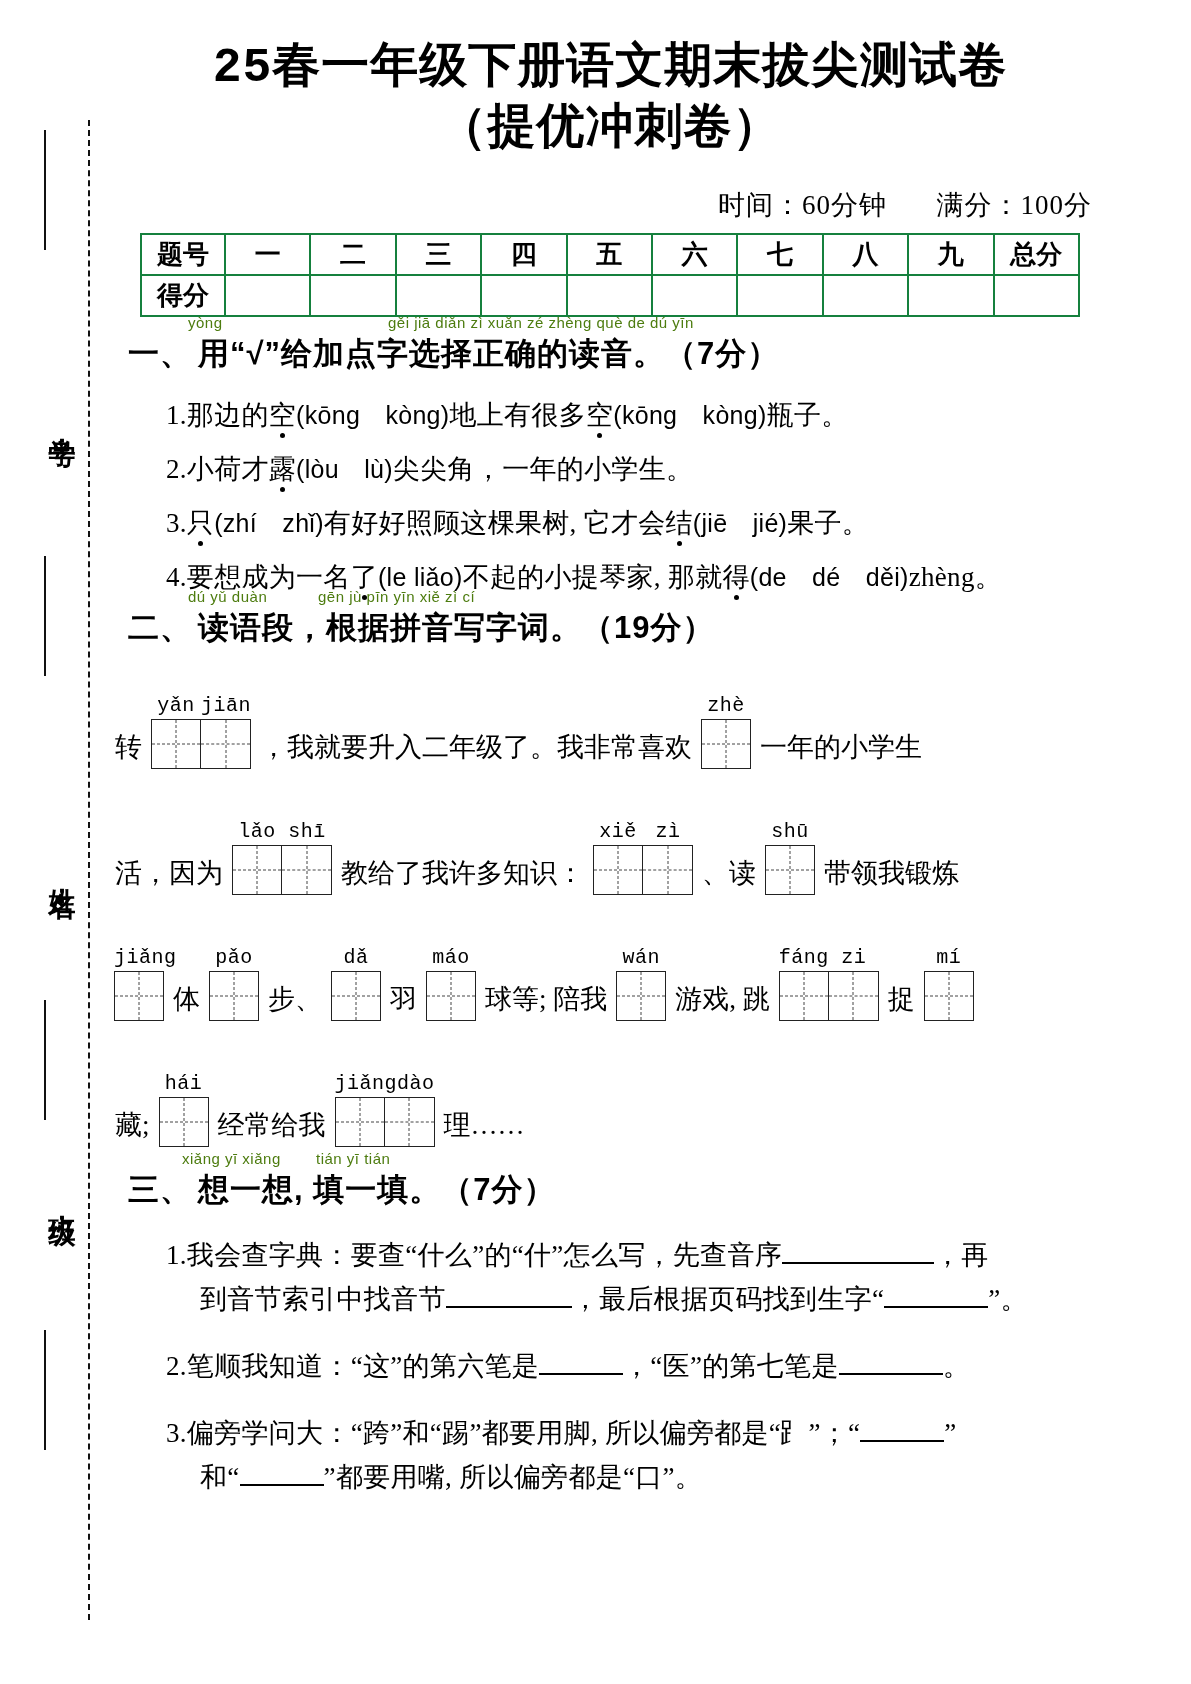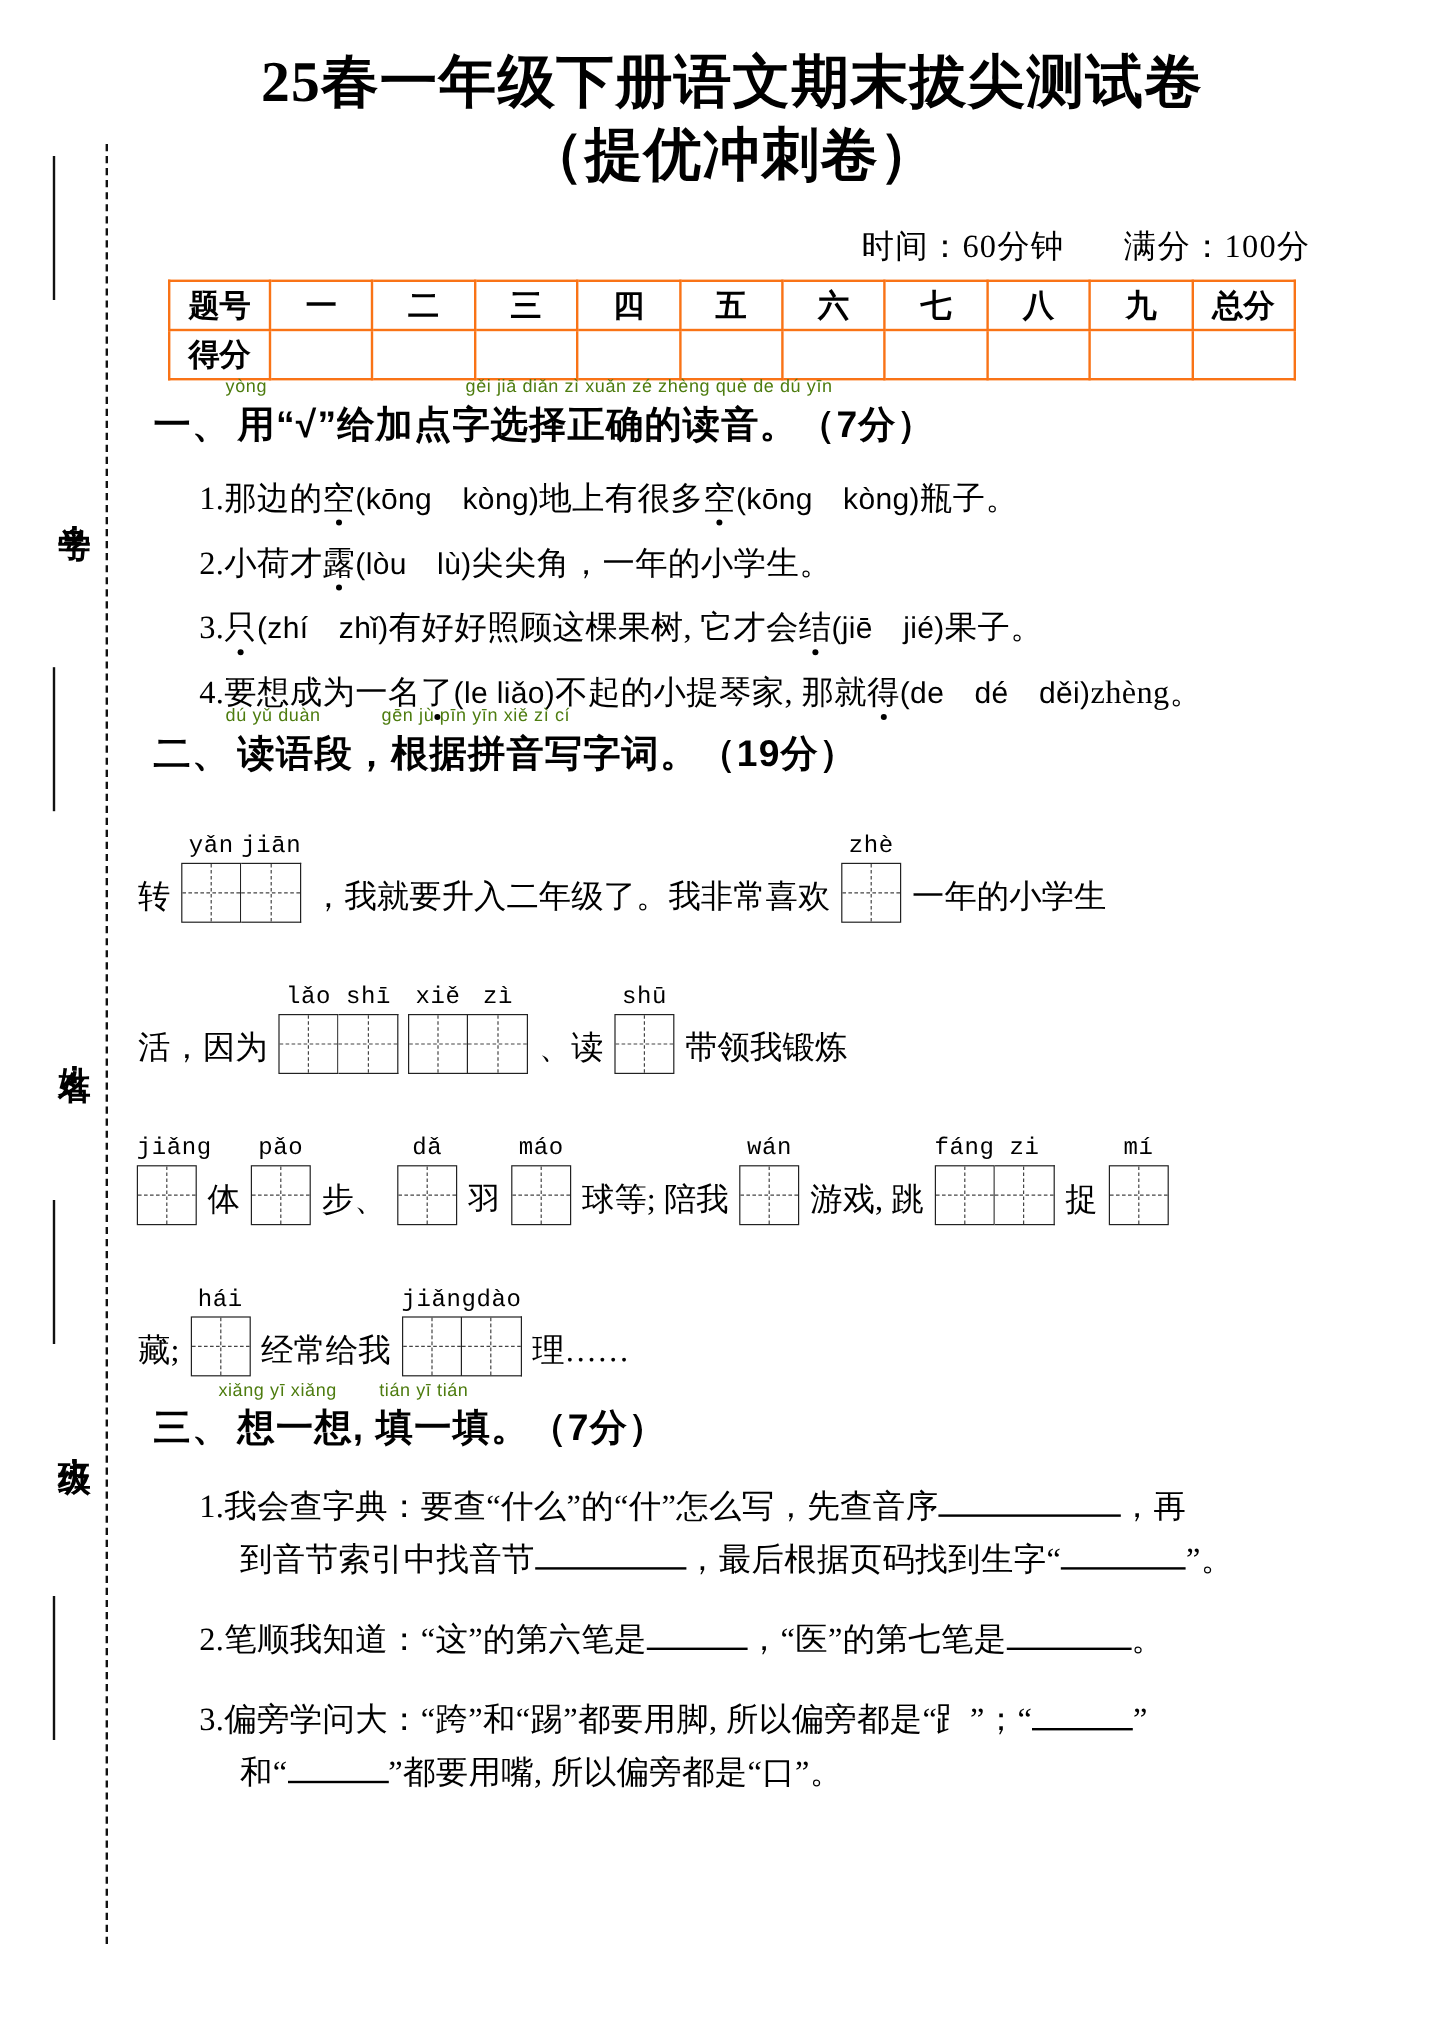--- a/index.html
+++ b/index.html
@@ -35,21 +35,21 @@
   .vline {
     position: absolute; left: 44px;
     width: 0; height: 120px;
     border-left: 2px solid #111;
   }
 
   
   #body { position: absolute; left: 110px; top: 0; width: 1000px; }
 
   h1.title {
-    font-family: Liberation Serif, serif;
+    font-family: Liberation Mono, monospace;
     font-weight: bold;
     font-size: 48px;
     text-align: center;
     letter-spacing: 1px;
     line-height: 1.28;
     margin-top: 38px;
     color:#000;
   }
   h1.title .l2 { display:block; }
 
@@ -63,21 +63,21 @@
   .meta .gap { display:inline-block; width: 34px; }
 
   
   table.score {
     border-collapse: collapse;
     width: 940px;
     margin: 10px auto 0 auto;
     table-layout: fixed;
   }
   table.score td {
-    border: 2px solid #f97316;
+    border: 2px solid #15803d;
     height: 41px;
     text-align: center;
     vertical-align: middle;
     font-size: 26px;
     font-weight: bold;
     font-family: "Liberation Sans", "DejaVu Sans", sans-serif;
   }
   table.score td.lbl { width: 84px; }
 
   
@@ -276,20 +276,21 @@
             <div class="line">
               <span class="tx">活，因为</span>
               <span class="tz">
                 <span class="pin split">
                   <span>lǎo</span>
                   <span>shī</span>
                 </span>
                 <span class="cell"></span>
                 <span class="cell"></span>
               </span>
+              <span class="tx">教给了我许多知识：</span>
               <span class="tz">
                 <span class="pin split">
                   <span>xiě</span>
                   <span>zì</span>
                 </span>
                 <span class="cell"></span>
                 <span class="cell"></span>
               </span>
               <span class="tx">、读</span>
               <span class="tz">

